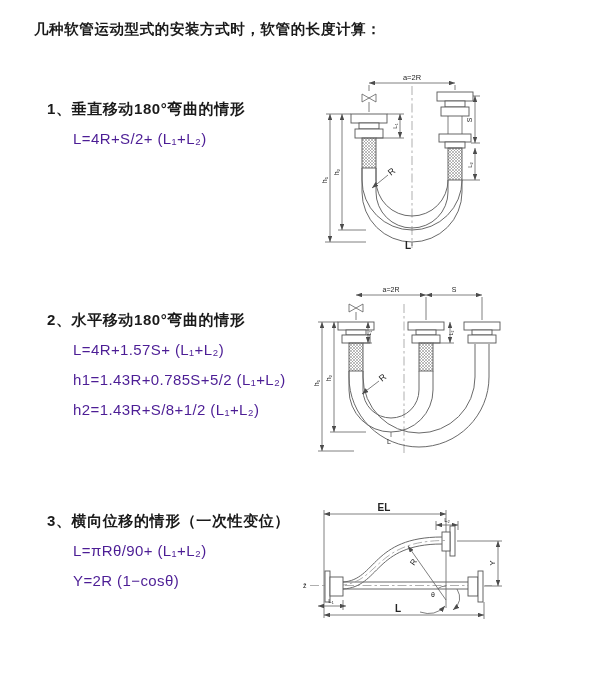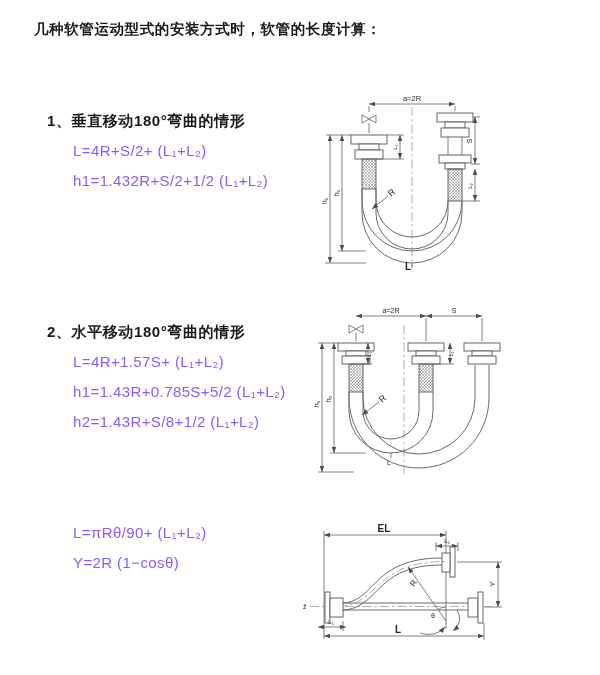--- a/index.html
+++ b/index.html
@@ -3,53 +3,53 @@
 <meta charset="utf-8">
 <style>
   html,body{margin:0;padding:0;background:#fff;}
   .page{
     position:relative;width:600px;height:675px;background:#ffffff;overflow:hidden;
     font-family:Liberation Sans, sans-serif;color:#1a1a1a;
   }
   .title{
     position:absolute;left:34px;top:20px;font-size:14.5px;font-weight:700;letter-spacing:.6px;
   }
-  .sec{position:absolute;margin-top:12px;}
+  .sec{position:absolute;}
   .heading{font-size:15px;font-weight:700;letter-spacing:.6px;margin:0 0 11px 0;}
-  .formula{font-size:15px;font-weight:400;letter-spacing:.4px;margin:0 0 13px 26px;color:#8b5cf6;}
-  .diag{position:absolute;margin-top:21px;}
+  .formula{font-size:15px;font-weight:400;letter-spacing:.4px;margin:0 0 13px 26px;color:#4c1d95;}
+  .diag{position:absolute;}
   
   .ln{stroke:#5f5f5f;stroke-width:.8;fill:none;}
   .hs{stroke:#6a6a6a;stroke-width:1;fill:none;}
   .cl{stroke:#8d8d8d;stroke-width:.7;fill:none;stroke-dasharray:9 3 2.5 3;}
   .fit{stroke:#565656;stroke-width:.9;fill:#ffffff;}
   .braid{stroke:#565656;stroke-width:.9;}
   .lbl{fill:#242424;}
 </style>
 </head>
 <body>
 
 <div class="page">
 
   <div class="title">几种软管运动型式的安装方式时，软管的长度计算：</div>
 
   <section class="sec" style="left:47px;top:100px">
     <div class="heading">1、垂直移动180°弯曲的情形</div>
     <div class="formula">L=4R+S/2+ (L₁+L₂)</div>
-    <div class="formula">h1=1.432R+S/2+1/2 (L₁+L₂)</div>
   </section>
 
   <section class="sec" style="left:47px;top:311px">
     <div class="heading">2、水平移动180°弯曲的情形</div>
     <div class="formula">L=4R+1.57S+ (L₁+L₂)</div>
     <div class="formula">h1=1.43R+0.785S+5/2 (L₁+L₂)</div>
     <div class="formula">h2=1.43R+S/8+1/2 (L₁+L₂)</div>
   </section>
 
   <section class="sec" style="left:47px;top:512px">
+    <div class="heading">3、横向位移的情形（一次性变位）</div>
     <div class="formula">L=πRθ/90+ (L₁+L₂)</div>
     <div class="formula">Y=2R (1−cosθ)</div>
   </section>
 
   <div class="diag" style="left:312px;top:68px">
     <svg width="280" height="185" viewBox="0 0 280 185">
       <defs>
         <marker id="m1" markerWidth="9" markerHeight="6" refX="8" refY="3" orient="auto-start-reverse">
           <path d="M0,0 L8,3 L0,6 Z" fill="#4c4c4c"></path>
         </marker>

